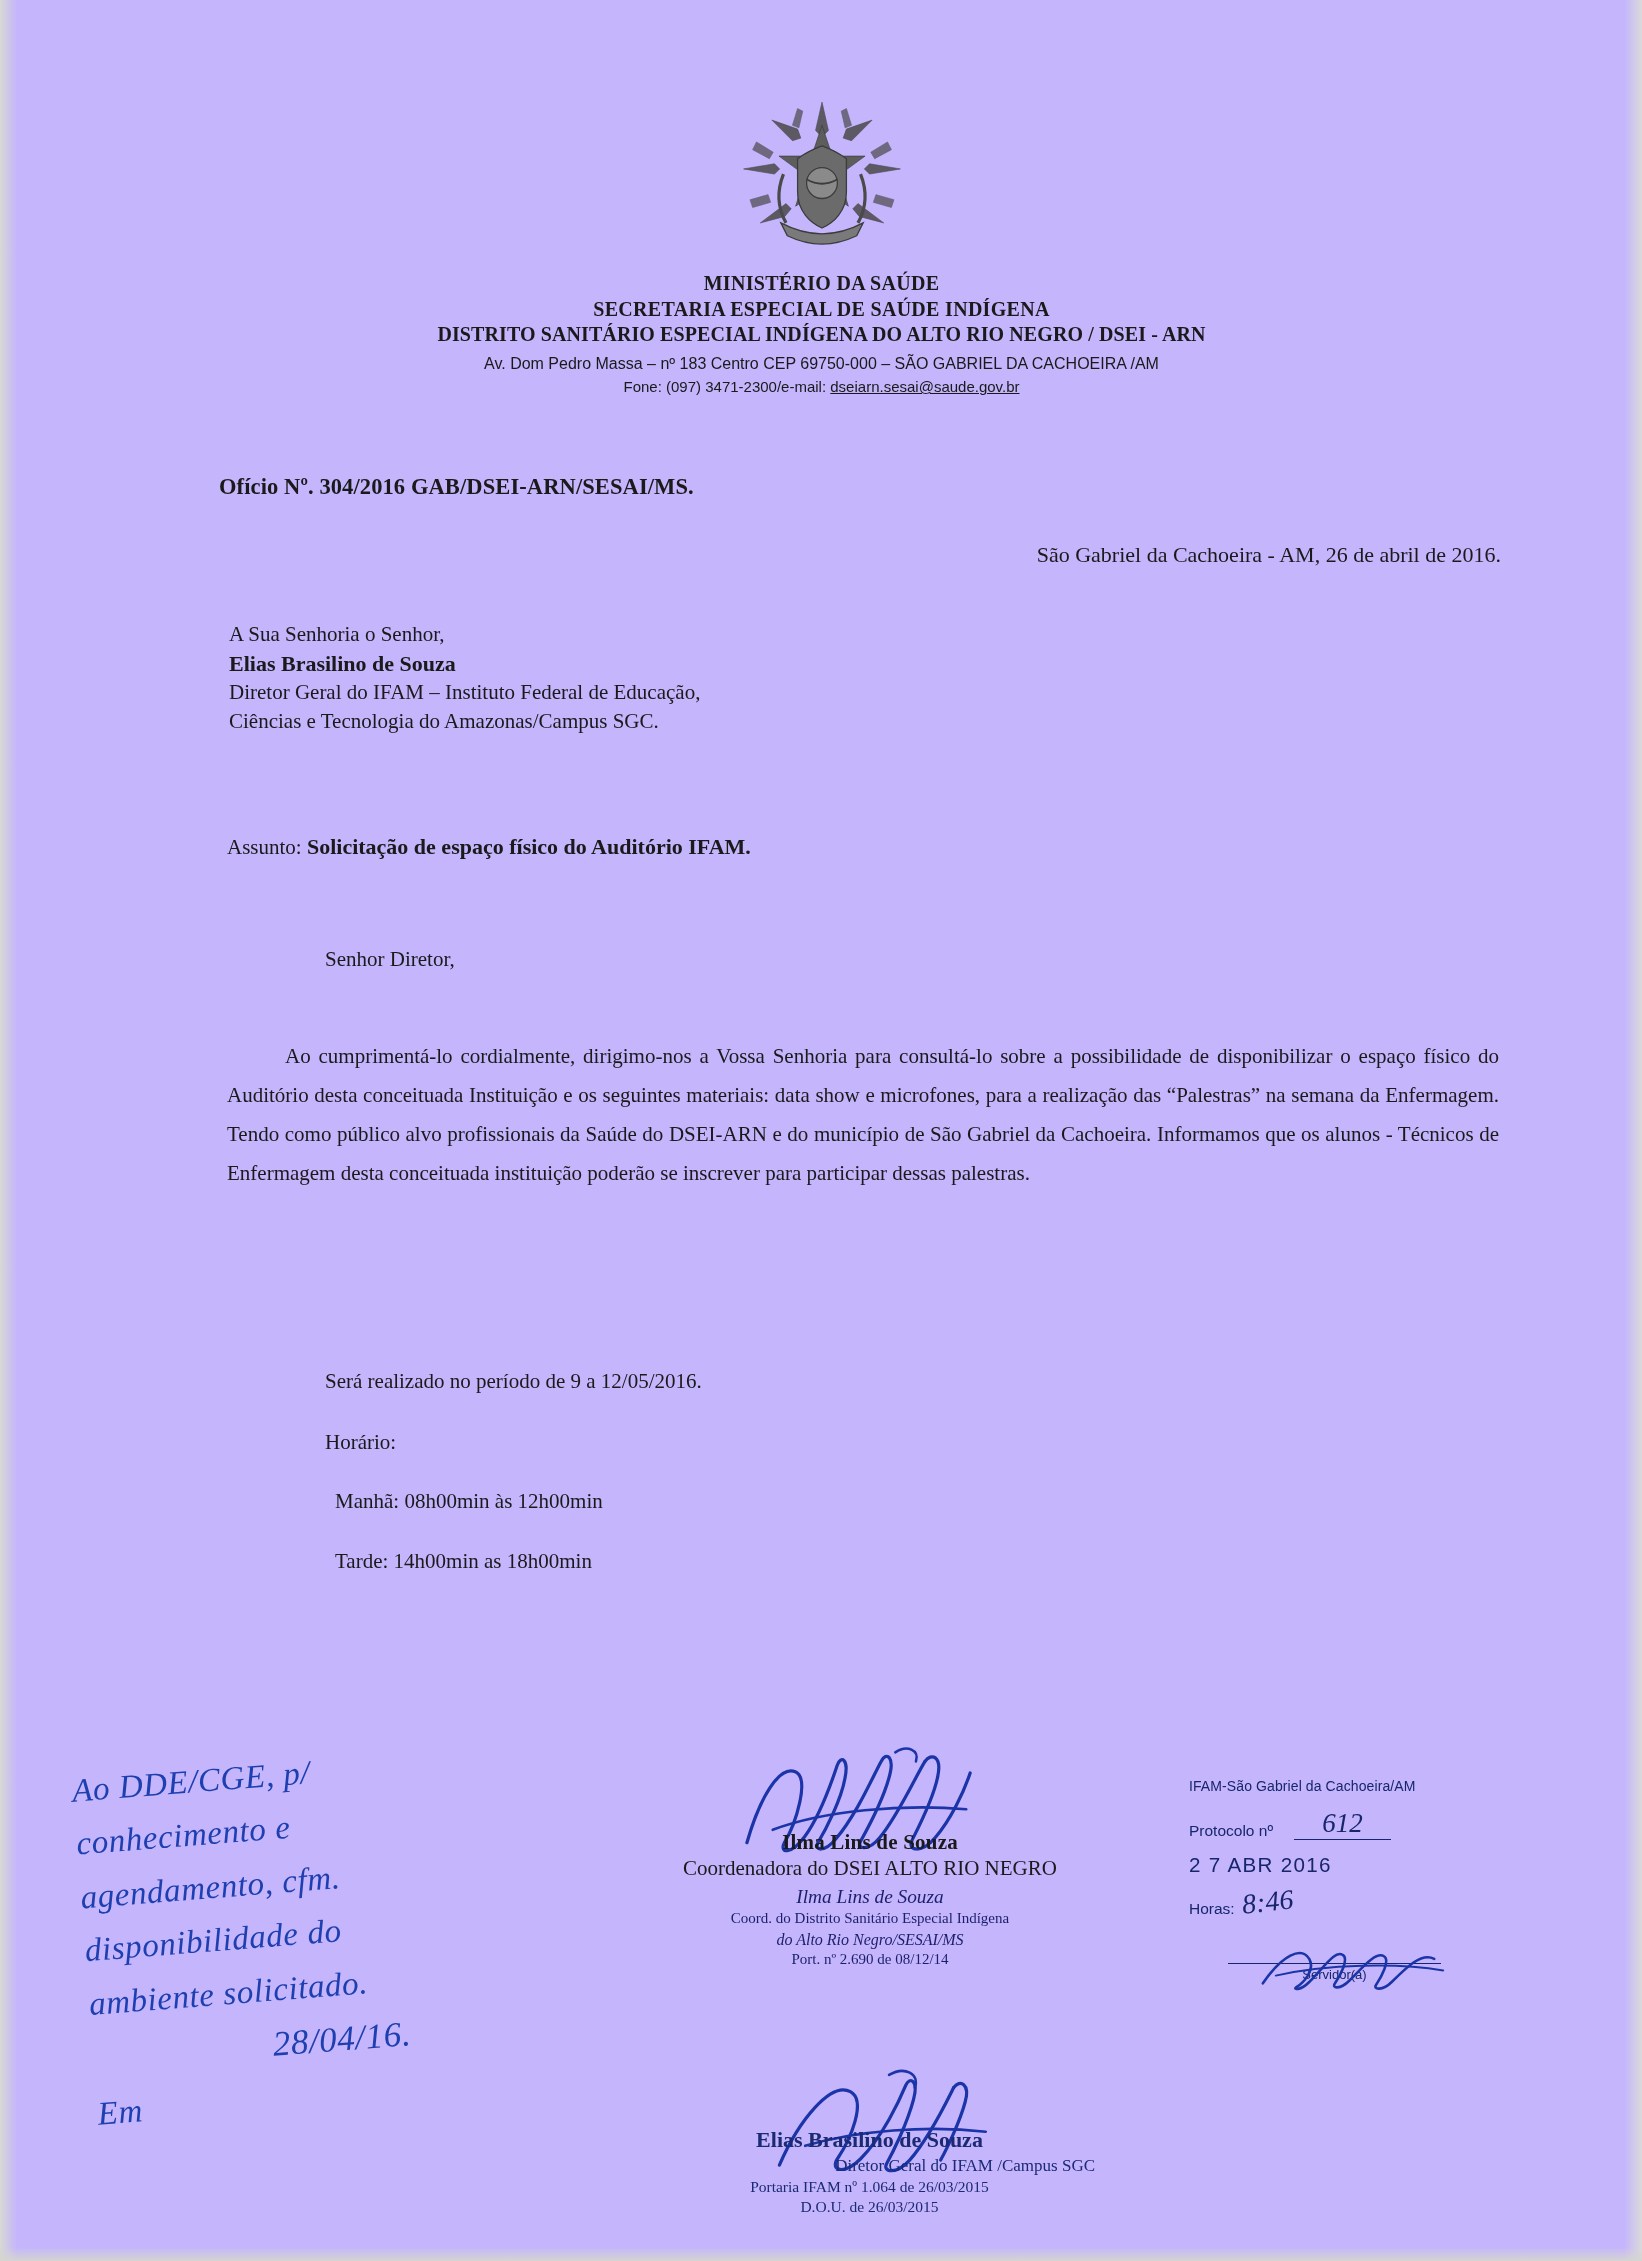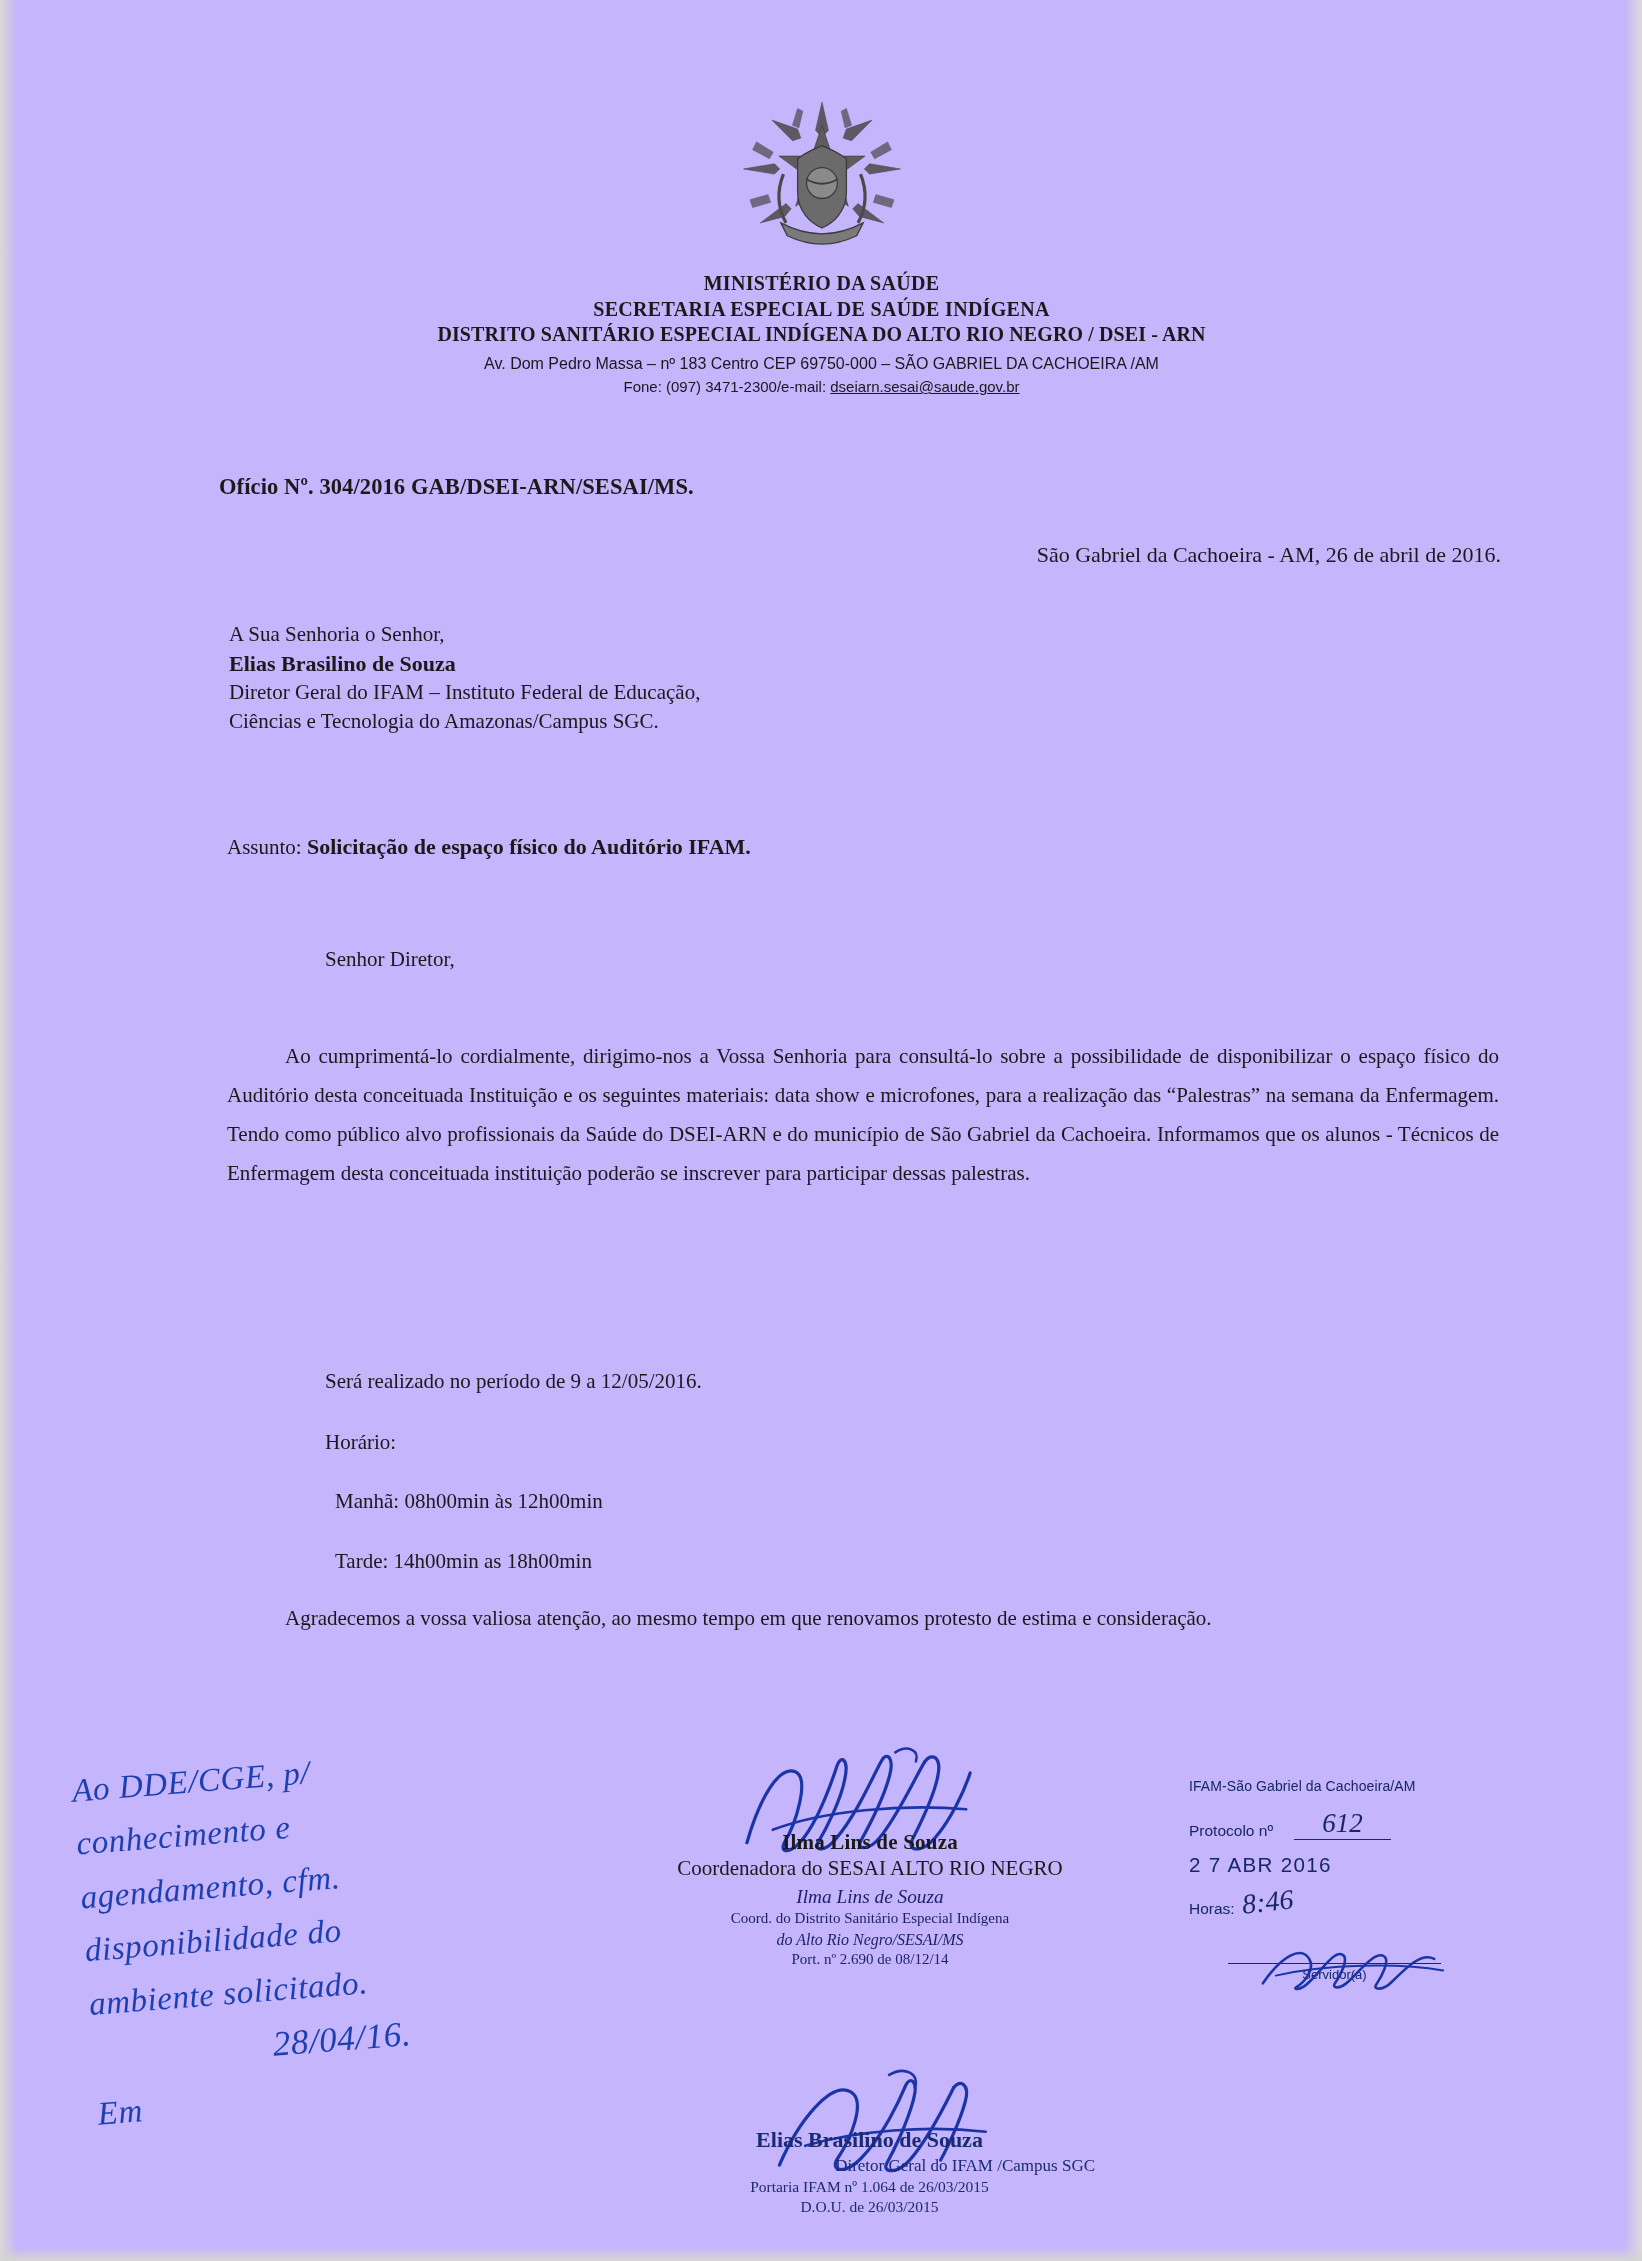--- a/index.html
+++ b/index.html
@@ -351,36 +351,33 @@
 
   <div class="para p1">
     <span class="indent"></span><span>Ao cumprimentá-lo cordialmente, dirigimo-nos a Vossa Senhoria para consultá-lo sobre a possibilidade de disponibilizar o espaço físico do Auditório desta conceituada Instituição e os seguintes materiais: data show e microfones, para a realização das “Palestras” na semana da Enfermagem. Tendo como público alvo profissionais da Saúde do DSEI-ARN e do município de São Gabriel da Cachoeira. Informamos que os alunos - Técnicos de Enfermagem desta conceituada instituição poderão se inscrever para participar dessas palestras.</span>
   </div>
 
   <div class="line-simple l-periodo">Será realizado no período de 9 a 12/05/2016.</div>
   <div class="line-simple l-horario">Horário:</div>
   <div class="line-simple l-manha">Manhã: 08h00min às 12h00min</div>
   <div class="line-simple l-tarde">Tarde: 14h00min as 18h00min</div>
 
-  <div class="para p2">
-    <span class="indent"></span><span>Agradecemos a vossa valiosa atenção, ao mesmo tempo em que renovamos protesto de estima e consideração.</span>
-  </div>
 
   <div class="ink" style="top:1733px; left:734px; width:271px; height:142px;">
     <svg viewBox="0 0 420 220" width="271" height="142" aria-hidden="true">
       <path d="M20 170 C40 100 70 50 95 60 C118 70 96 140 78 170 C70 186 88 190 110 160 C132 130 150 80 160 50 C166 34 178 40 172 70 C166 104 142 150 130 170 C124 182 140 186 158 164 C190 126 214 70 228 44 C236 28 250 36 240 70 C230 106 206 150 196 168 C190 180 208 184 226 162 C254 128 280 70 296 44" stroke-width="5" stroke-linecap="round"></path>
       <path d="M296 44 C306 30 322 36 316 66 C310 100 286 146 276 166 C268 182 290 188 312 162 C336 134 356 92 366 62" stroke-width="5" stroke-linecap="round"></path>
       <path d="M60 150 C140 120 260 110 360 118" stroke-width="4" stroke-linecap="round"></path>
       <path d="M250 30 C268 18 288 26 282 44" stroke-width="4" stroke-linecap="round"></path>
     </svg>
   </div>
 
   <div class="sig-center">
     <div class="sig-name">Ilma Lins de Souza</div>
-    <div class="sig-role">Coordenadora do SESAI ALTO RIO NEGRO</div>
+    <div class="sig-role">Coordenadora do DSEI ALTO RIO NEGRO</div>
     <div class="stamp-center">
       <div class="s1">Ilma Lins de Souza</div>
       <div class="s2">Coord. do Distrito Sanitário Especial Indígena</div>
       <div class="s3">do Alto Rio Negro/SESAI/MS</div>
       <div class="s4">Port. nº 2.690 de 08/12/14</div>
     </div>
   </div>
 
   <div class="ink" style="top:2062px; left:760px; width:271px; height:129px;">
     <svg viewBox="0 0 420 200" width="271" height="129" aria-hidden="true">

